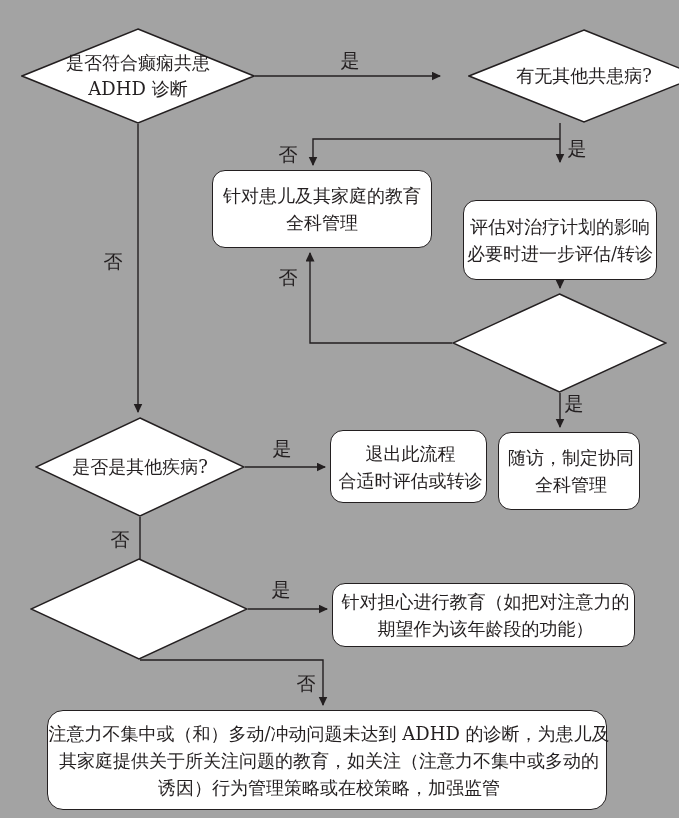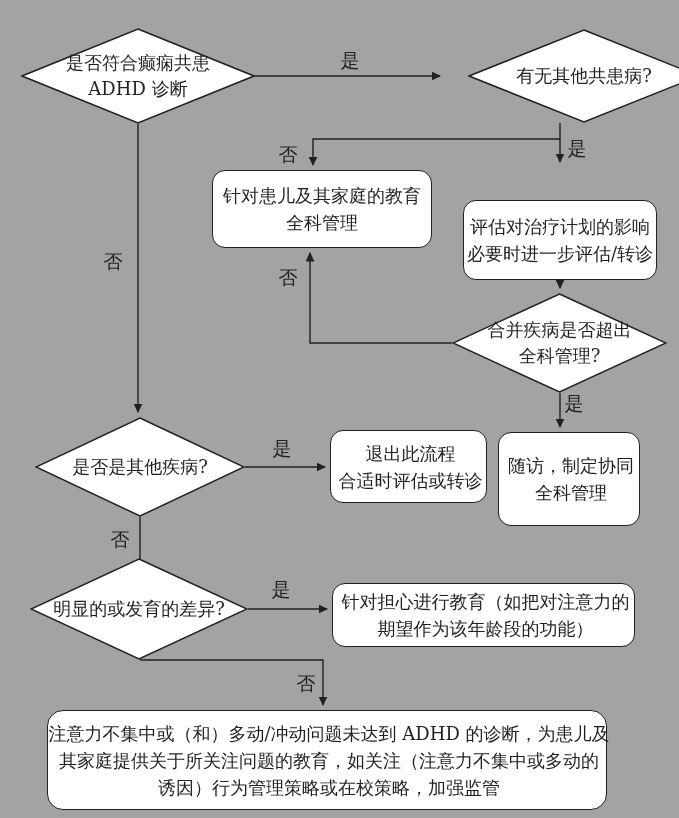--- a/index.html
+++ b/index.html
@@ -119,27 +119,23 @@
 
   <div class="node box center" style="left:463px; top:167px; width:194px; height:80px;margin-top:33px;">
     <div class="tline">评估对治疗计划的影响</div>
     <div class="tline">必要时进一步评估/转诊</div>
   </div>
 
   <div class="node diamond" style="left:452px; top:293px; width:215px; height:100px;">
     <svg class="dshape" viewBox="0 0 215 100">
       <polygon points="107.5,1 214,50 107.5,99 1,50" fill="#ffffff" stroke="#231f20" stroke-width="1.5"></polygon>
     </svg>
-    <div class="dtext">
-      <div class="tline">合并疾病是否超出</div>
-      <div class="tline">全科管理?</div>
-    </div>
   </div>
 
-  <div class="node box left" style="left:498px; top:432px; width:142px; height:94px;">
+  <div class="node box left" style="left:498px; top:432px; width:142px; height:78px;">
     <div class="tline">随访，制定协同</div>
     <div class="tline">全科管理</div>
   </div>
 
   <div class="node diamond" style="left:35px; top:417px; width:210px; height:100px;">
     <svg class="dshape" viewBox="0 0 210 100">
       <polygon points="105,1 209,50 105,99 1,50" fill="#ffffff" stroke="#231f20" stroke-width="1.5"></polygon>
     </svg>
     <div class="dtext">
       <div class="tline">是否是其他疾病?</div>
@@ -148,23 +144,20 @@
 
   <div class="node box left" style="left:330px; top:430px; width:157px; height:73px;">
     <div class="tline">退出此流程</div>
     <div class="tline">合适时评估或转诊</div>
   </div>
 
   <div class="node diamond" style="left:30px; top:558px; width:218px; height:102px;">
     <svg class="dshape" viewBox="0 0 218 102">
       <polygon points="109,1 217,51 109,101 1,51" fill="#ffffff" stroke="#231f20" stroke-width="1.5"></polygon>
     </svg>
-    <div class="dtext">
-      <div class="tline">明显的或发育的差异?</div>
-    </div>
   </div>
 
   <div class="node box left" style="left:332px; top:583px; width:303px; height:64px;">
     <div class="tline">针对担心进行教育（如把对注意力的</div>
     <div class="tline">期望作为该年龄段的功能）</div>
   </div>
 
   <div class="node box left" style="left:47px; top:710px; width:560px; height:100px; border-radius:16px;">
     <div class="tline">注意力不集中或（和）多动/冲动问题未达到 ADHD 的诊断，为患儿及</div>
     <div class="tline">其家庭提供关于所关注问题的教育，如关注（注意力不集中或多动的</div>

